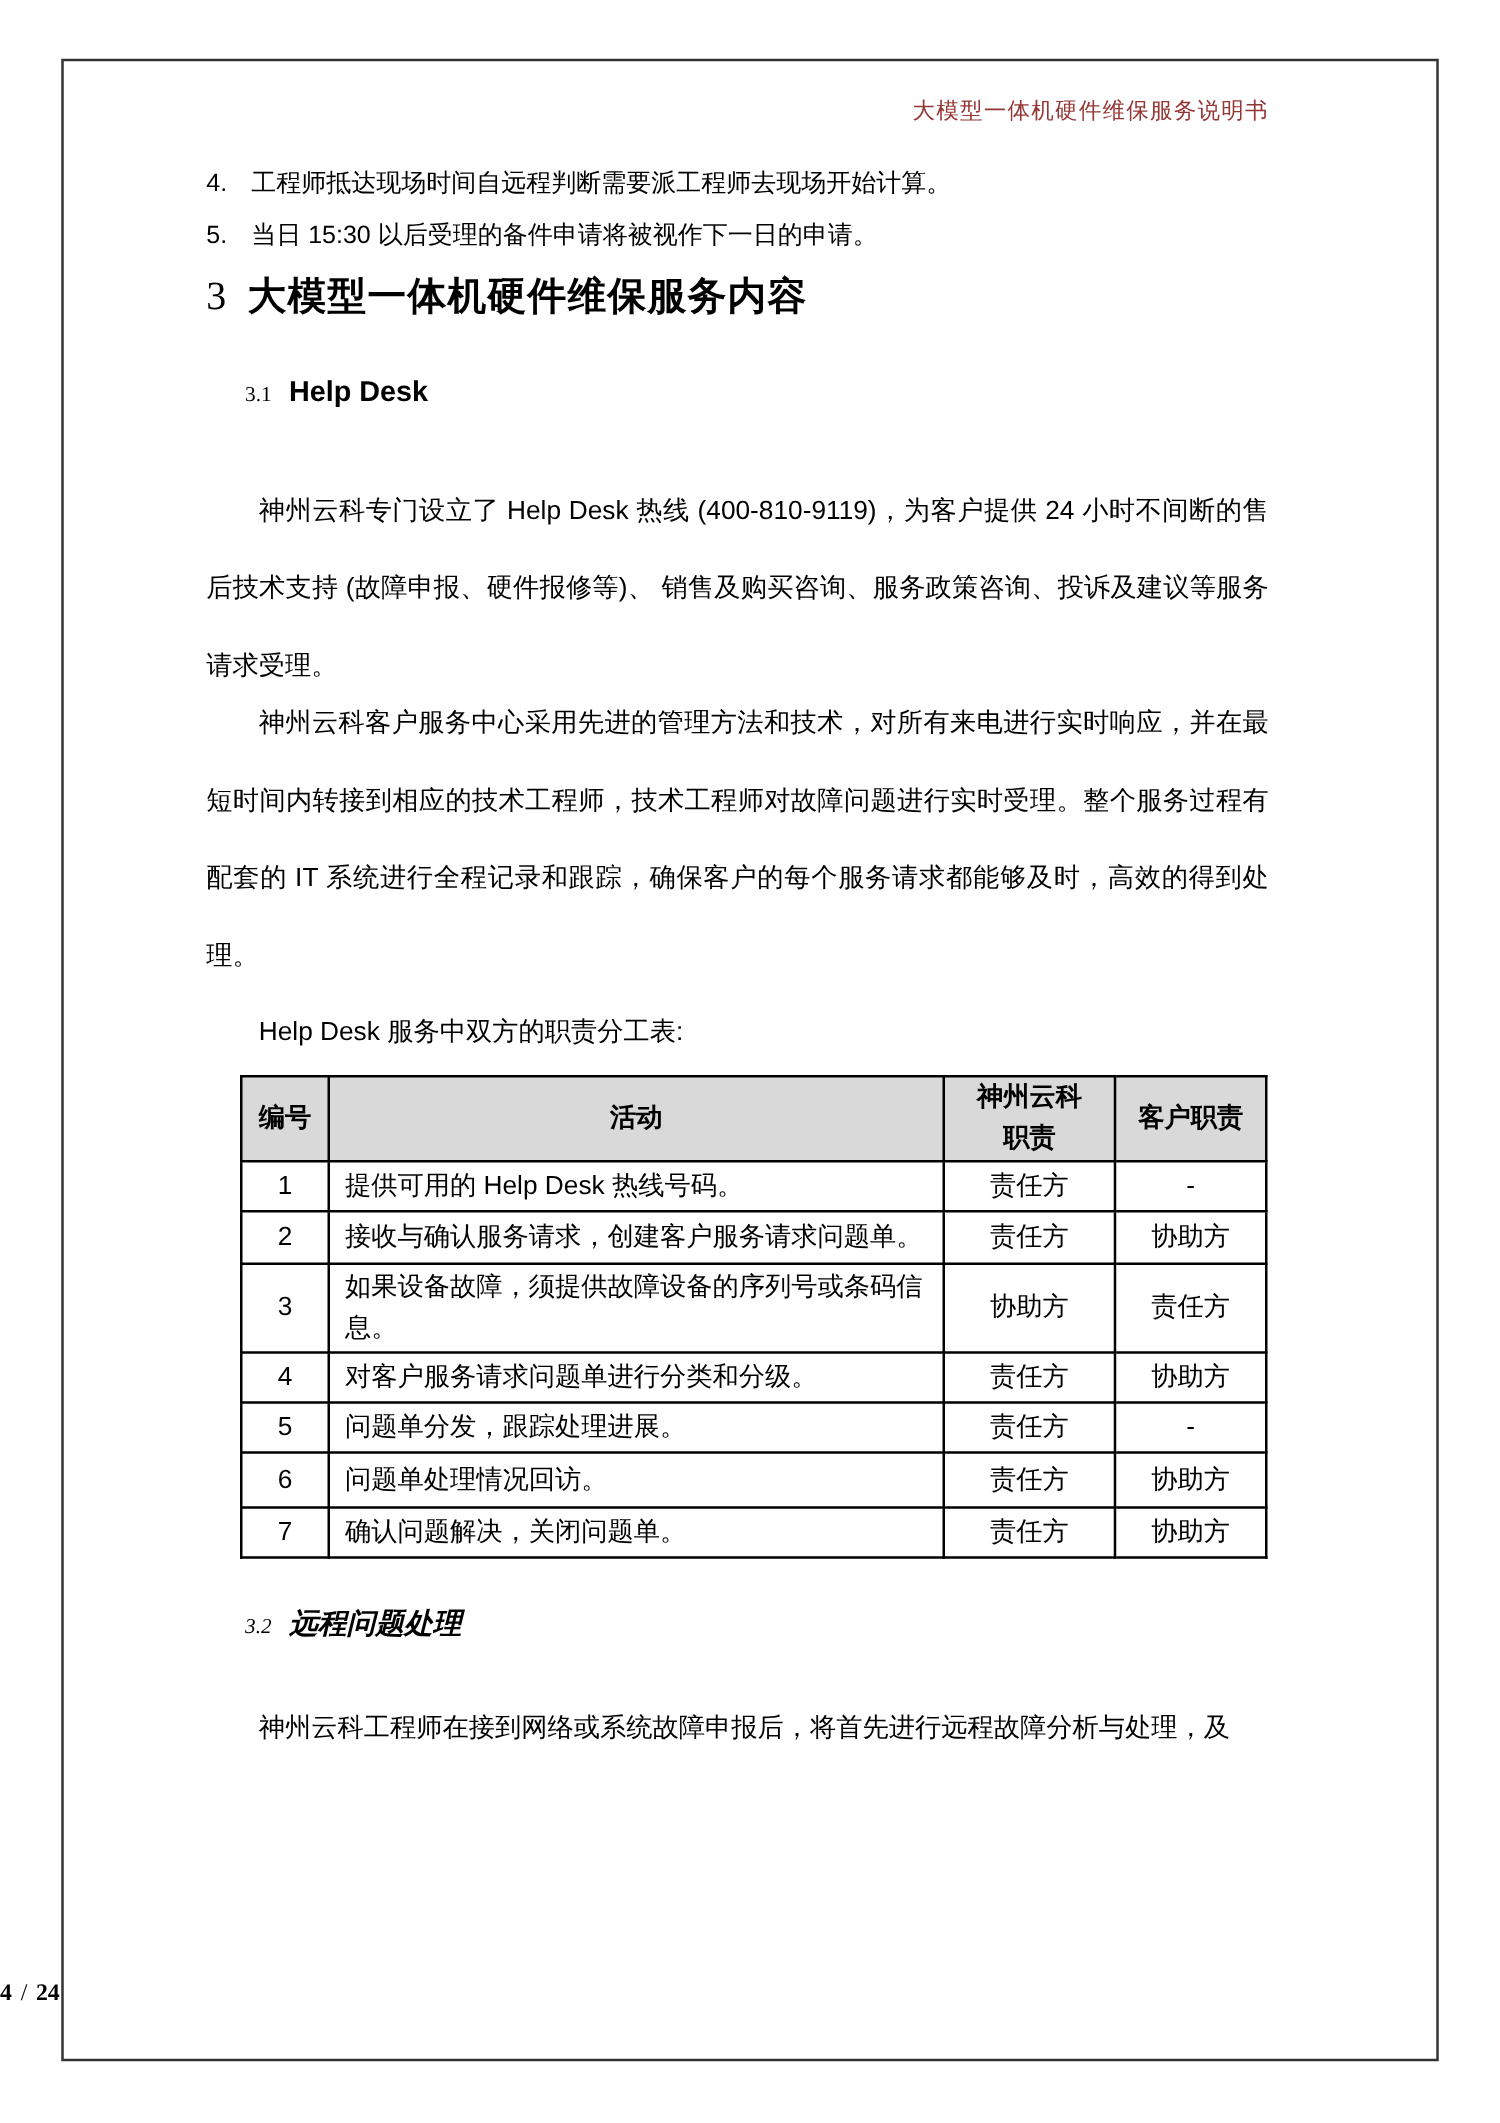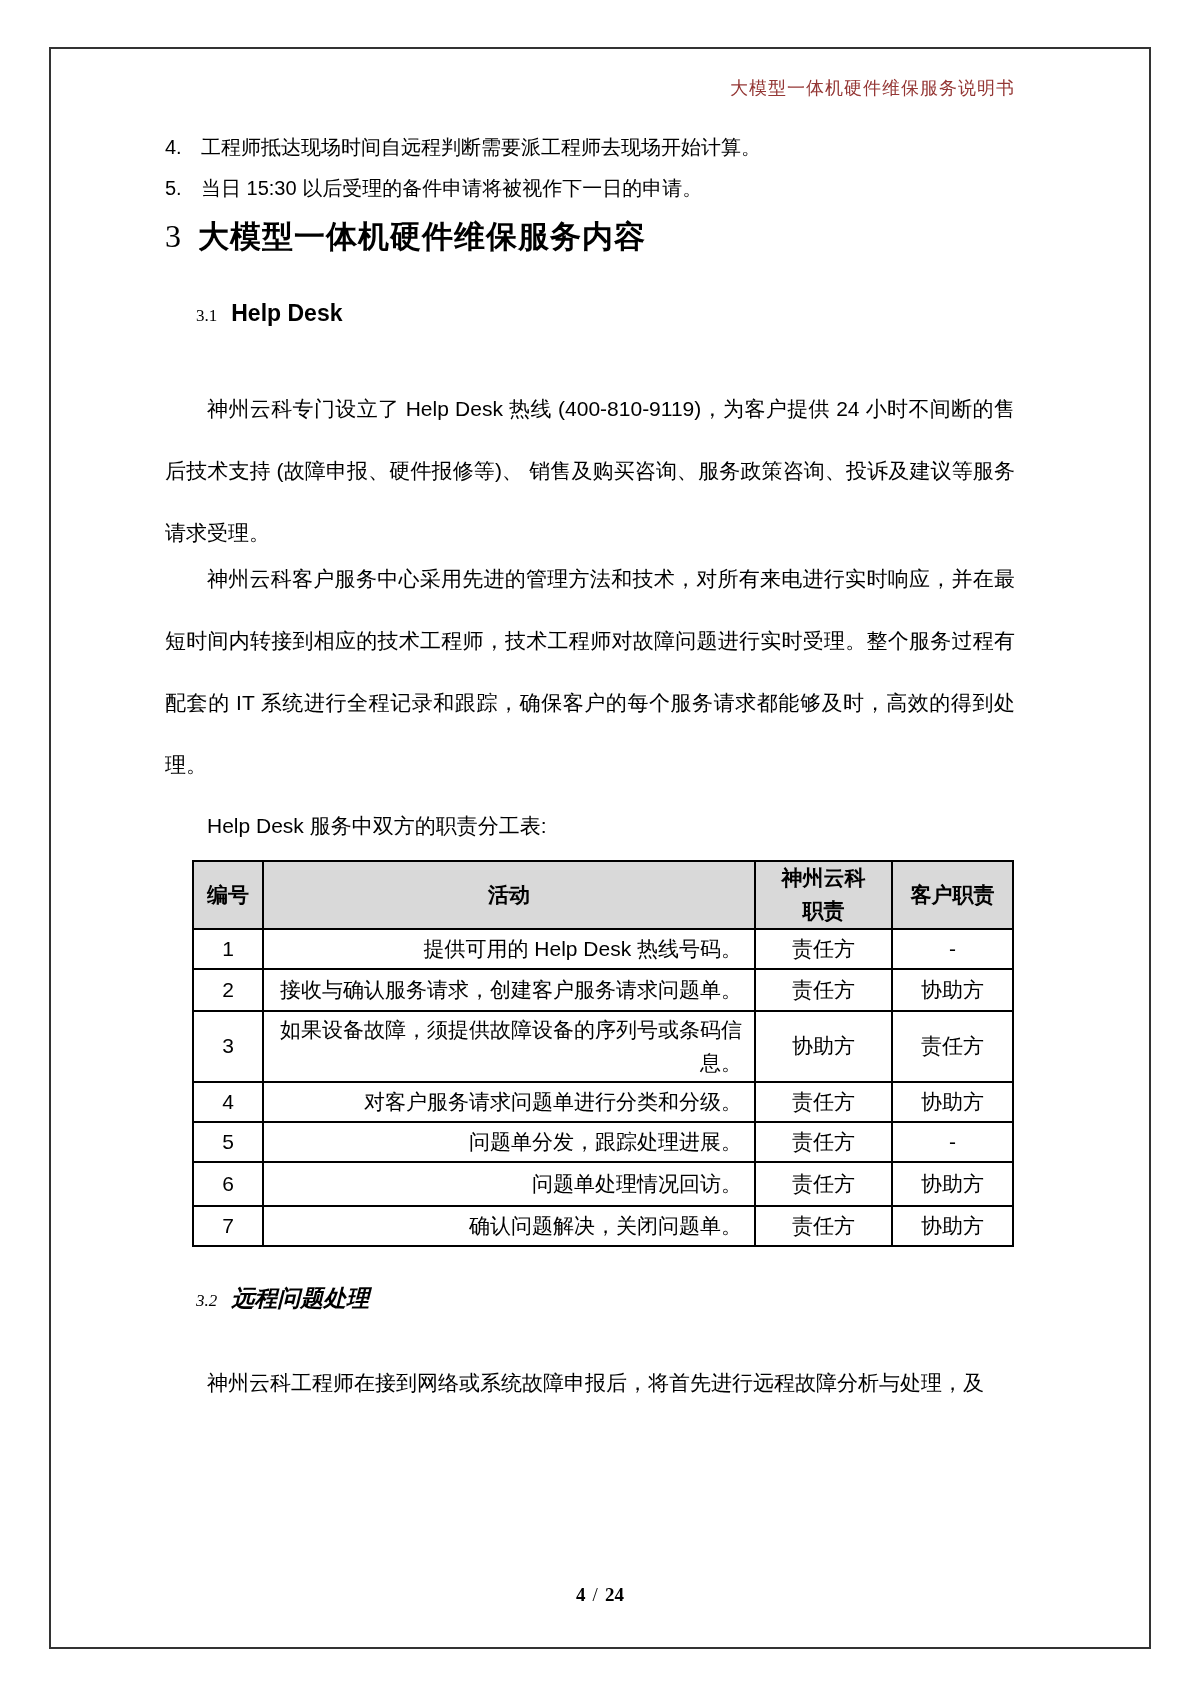--- a/index.html
+++ b/index.html
@@ -72,32 +72,32 @@
     border: 2px solid #000000;
     vertical-align: middle;
     text-align: center;
     line-height: 1.55;
   }
   table.resp thead th {
     background: #d9d9d9;
     font-weight: bold;
     height: 68px;
   }
-  table.resp td.activity { text-align: right; padding: 2px 12px; }
+  table.resp td.activity { text-align: left; padding: 2px 12px; }
   tr.r1 td { height: 40px; }
   tr.r2 td { height: 42px; }
   tr.r3 td { height: 68px; }
   tr.r4 td { height: 40px; }
   tr.r5 td { height: 40px; }
   tr.r6 td { height: 44px; }
   tr.r7 td { height: 40px; }
 
   .doc-footer {
     position: absolute; top: 1584px; left: 0; right: 0;
-    text-align: center;
+    text-align: left;
     font-family: "Liberation Serif", serif;
     font-size: 19px; font-weight: bold;
   }
   .doc-footer .sep { font-weight: normal; margin: 0 7px; }
 </style>
 </head>
 <body>
 
 <div class="page">
 

